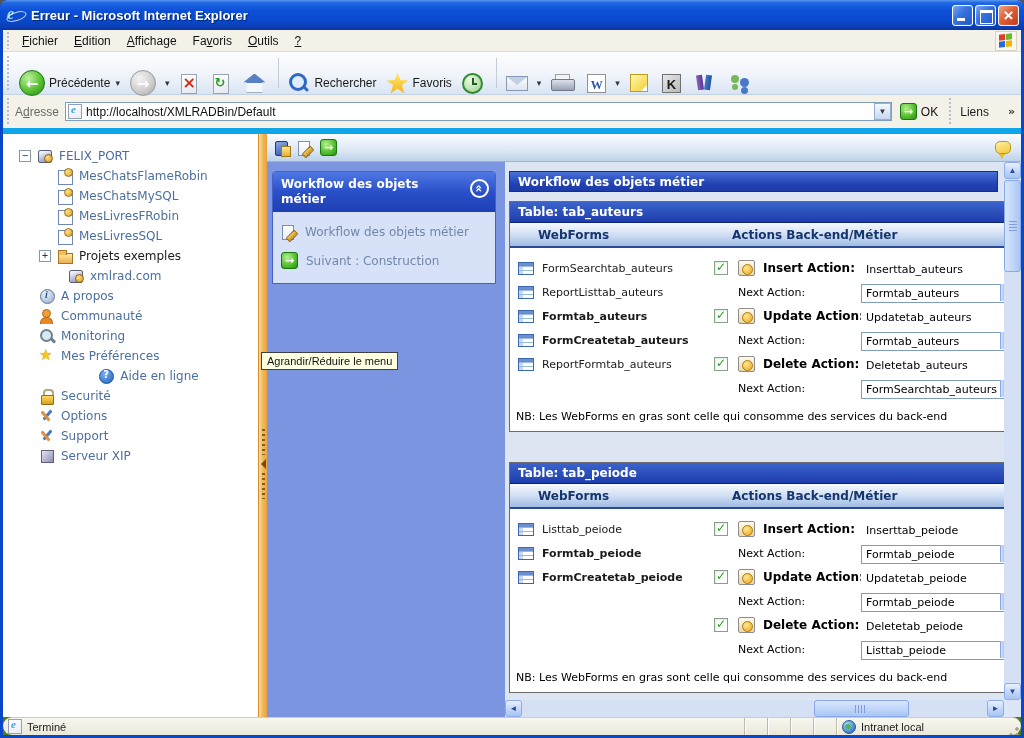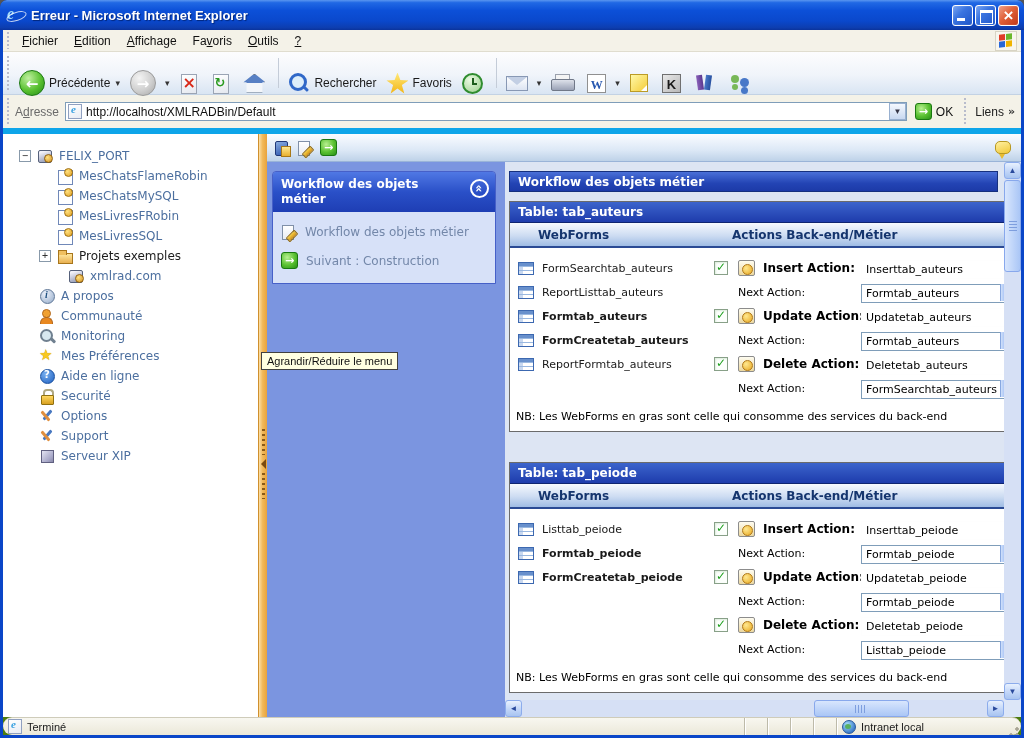--- a/index.html
+++ b/index.html
@@ -111,21 +111,21 @@
   #addr-box{ flex:1; height:19px; background:#fff; border:1px solid #7f9db9; display:flex; align-items:center; padding-left:2px; }
   .ic-page{ width:14px; height:15px; background:linear-gradient(160deg,#fff,#e8ecf4); border:1px solid #90a0c0; flex:none; }
   .ic-page::before{ content:'e'; position:absolute; left:2px; top:-2px; color:#38a0e0; font:italic bold 11px "Liberation Serif",serif; }
   #addr-input{ flex:1; border:none; outline:none; font:12px "Liberation Sans",sans-serif; color:#111; padding-left:4px; background:transparent; }
   #addr-dd{ width:17px; height:17px; flex:none; background:linear-gradient(180deg,#f4f8fe,#c8d8f0); border:1px solid #98b0d0;
     display:flex; align-items:center; justify-content:center; font-size:8px; color:#334; }
   #go-btn{ display:flex; align-items:center; gap:4px; padding:1px 7px 1px 4px; margin-left:4px; font:12px "Liberation Sans",sans-serif; color:#111; }
   .ic-go-arrow{ width:17px; height:17px; border-radius:3px; border:1px solid #1a7810;
     background:radial-gradient(circle at 35% 30%,#b8f090,#58c030 55%,#289018); }
   .ic-go-arrow::before{ content:'→'; position:absolute; width:100%; text-align:center; top:0; color:#fff; font:bold 11px/16px "DejaVu Sans",sans-serif; }
-  #links-area{ display:flex; align-items:flex-start; gap:4px; padding:0 4px; font:12px "Liberation Sans",sans-serif; color:#222; }
+  #links-area{ display:flex; align-items:flex-start; gap:19px; padding:0 4px; font:12px "Liberation Sans",sans-serif; color:#222; }
   .chev-right{ font:bold 11px "DejaVu Sans",sans-serif; color:#333; }
 
   
   #viewport{ flex:1; min-height:0; display:flex; background:#fff; }
 
   
   #tree-pane{ width:255px; flex:none; background:#fff; padding-top:12px; overflow:hidden; }
   .tree-row{ height:20px; display:flex; align-items:center; gap:6px; font:12px "DejaVu Sans",sans-serif; color:#4c6f9f; white-space:nowrap; }
   .tree-row.dark{ color:#1c1c1c; }
   .expander{ width:12px; height:12px; flex:none; border:1px solid #8899aa; background:#fff; color:#333;
@@ -489,21 +489,21 @@
             <span class="ic ic-monitoring"></span>
             <span class="tree-label">Monitoring</span>
           </div>
 
           <div class="tree-row" style="padding-left: 36px;">
 
             <span class="ic ic-star"></span>
             <span class="tree-label">Mes Préférences</span>
           </div>
 
-          <div class="tree-row" style="padding-left: 36px;">
+          <div class="tree-row" style="padding-left: 36px; justify-content: center;">
 
             <span class="ic ic-help"></span>
             <span class="tree-label">Aide en ligne</span>
           </div>
 
           <div class="tree-row" style="padding-left: 36px;">
 
             <span class="ic ic-lock"></span>
             <span class="tree-label">Securité</span>
           </div>

